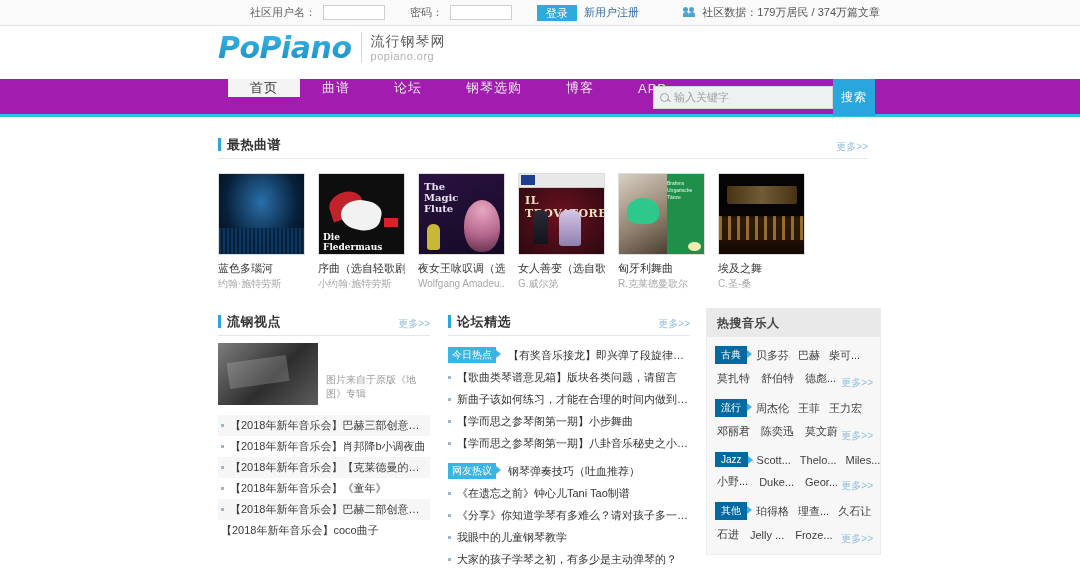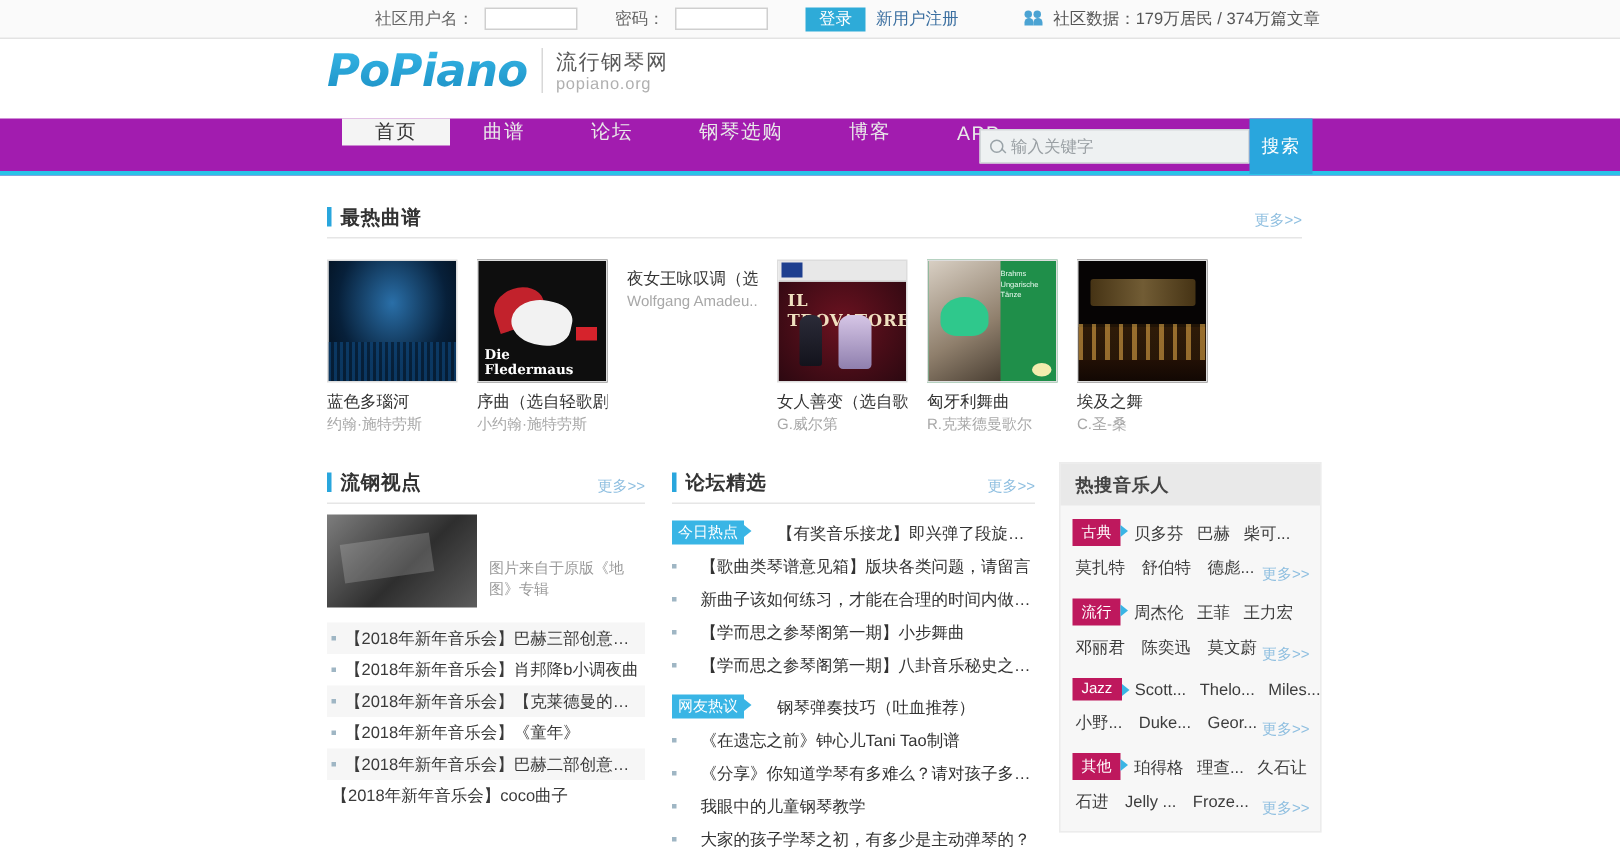--- a/index.html
+++ b/index.html
@@ -148,39 +148,39 @@
 
   .list { margin-top:10px; }
   .li {
     display:flex; align-items:center; gap:6px; font-size:11px; color:#3a3a3a;
     height:21px; padding:0 3px; white-space:nowrap; overflow:hidden;
   }
   .li:nth-child(odd){ background:#f6f6f6; }
   .dot { width:3px; height:3px; background:#9fb6c4; flex:none; }
   .li-txt { overflow:hidden; text-overflow:ellipsis; }
 
-  .fli { display:flex; align-items:center; gap:16px; font-size:11px; color:#333; height:22px; white-space:nowrap; overflow:hidden;}
+  .fli { display:flex; align-items:center; gap:6px; font-size:11px; color:#333; height:22px; white-space:nowrap; overflow:hidden;}
   .tag {
     background:#39b5e5; color:#fff; font-size:10px; padding:1px 4px; flex:none;
     position:relative; margin-right:6px;
   }
   .tag::after {
     content:""; position:absolute; right:-5px; top:3px;
     border-left:5px solid #39b5e5; border-top:4px solid transparent; border-bottom:4px solid transparent;
   }
   .fli-txt { overflow:hidden; text-overflow:ellipsis; }
 
   
   .panel { width:175px; background:#f7f7f7; border:1px solid #ececec; }
   .panel-head { height:28px; background:#e9e9e9; display:flex; align-items:center; padding-left:10px; }
   .panel-head .ptitle { font-size:12px; color:#444; font-weight:bold; letter-spacing:0.5px;}
   .grp { padding:9px 8px 4px 8px; position:relative; }
   .grp-row1 { display:flex; align-items:center; gap:9px; }
   .gtag {
-    background:#be185d; color:#fff; font-size:10px; padding:2px 6px; position:relative; flex:none;
+    background:#0369a1; color:#fff; font-size:10px; padding:2px 6px; position:relative; flex:none;
   }
   .gtag::after{
     content:""; position:absolute; right:-5px; top:4px;
     border-left:5px solid #39b5e5; border-top:4px solid transparent; border-bottom:4px solid transparent;
   }
   .nm { font-size:11px; color:#3d3d3d; white-space:nowrap; }
   .grp-row2 { display:flex; align-items:center; gap:11px; margin-top:7px; padding-left:2px;}
   .grp-more { position:absolute; right:7px; bottom:0px; font-size:10px; color:#8fbfe0; text-decoration:none;}
 </style>
 </head>
@@ -256,20 +256,25 @@
           <div class="album-img art2">
             <span class="red"></span>
               <span class="wht"></span>
               <span class="sq"></span>
             <span class="txt">Die<br>Fledermaus</span>
           </div>
           <div class="album-t">序曲（选自轻歌剧...</div>
           <div class="album-a">小约翰·施特劳斯</div>
         </div>
         <div class="album">
+          <div class="album-img art3">
+            <span class="t">The<br>Magic<br>Flute</span>
+            <span class="f"></span>
+              <span class="g"></span>
+          </div>
           <div class="album-t">夜女王咏叹调（选...</div>
           <div class="album-a">Wolfgang Amadeu...</div>
         </div>
         <div class="album">
           <div class="album-img art4">
             <span class="top"></span>
               <span class="tl"></span>
               <span class="body"></span>
             <span class="ttl">IL TROVATORE</span>
             <span class="p1"></span>

